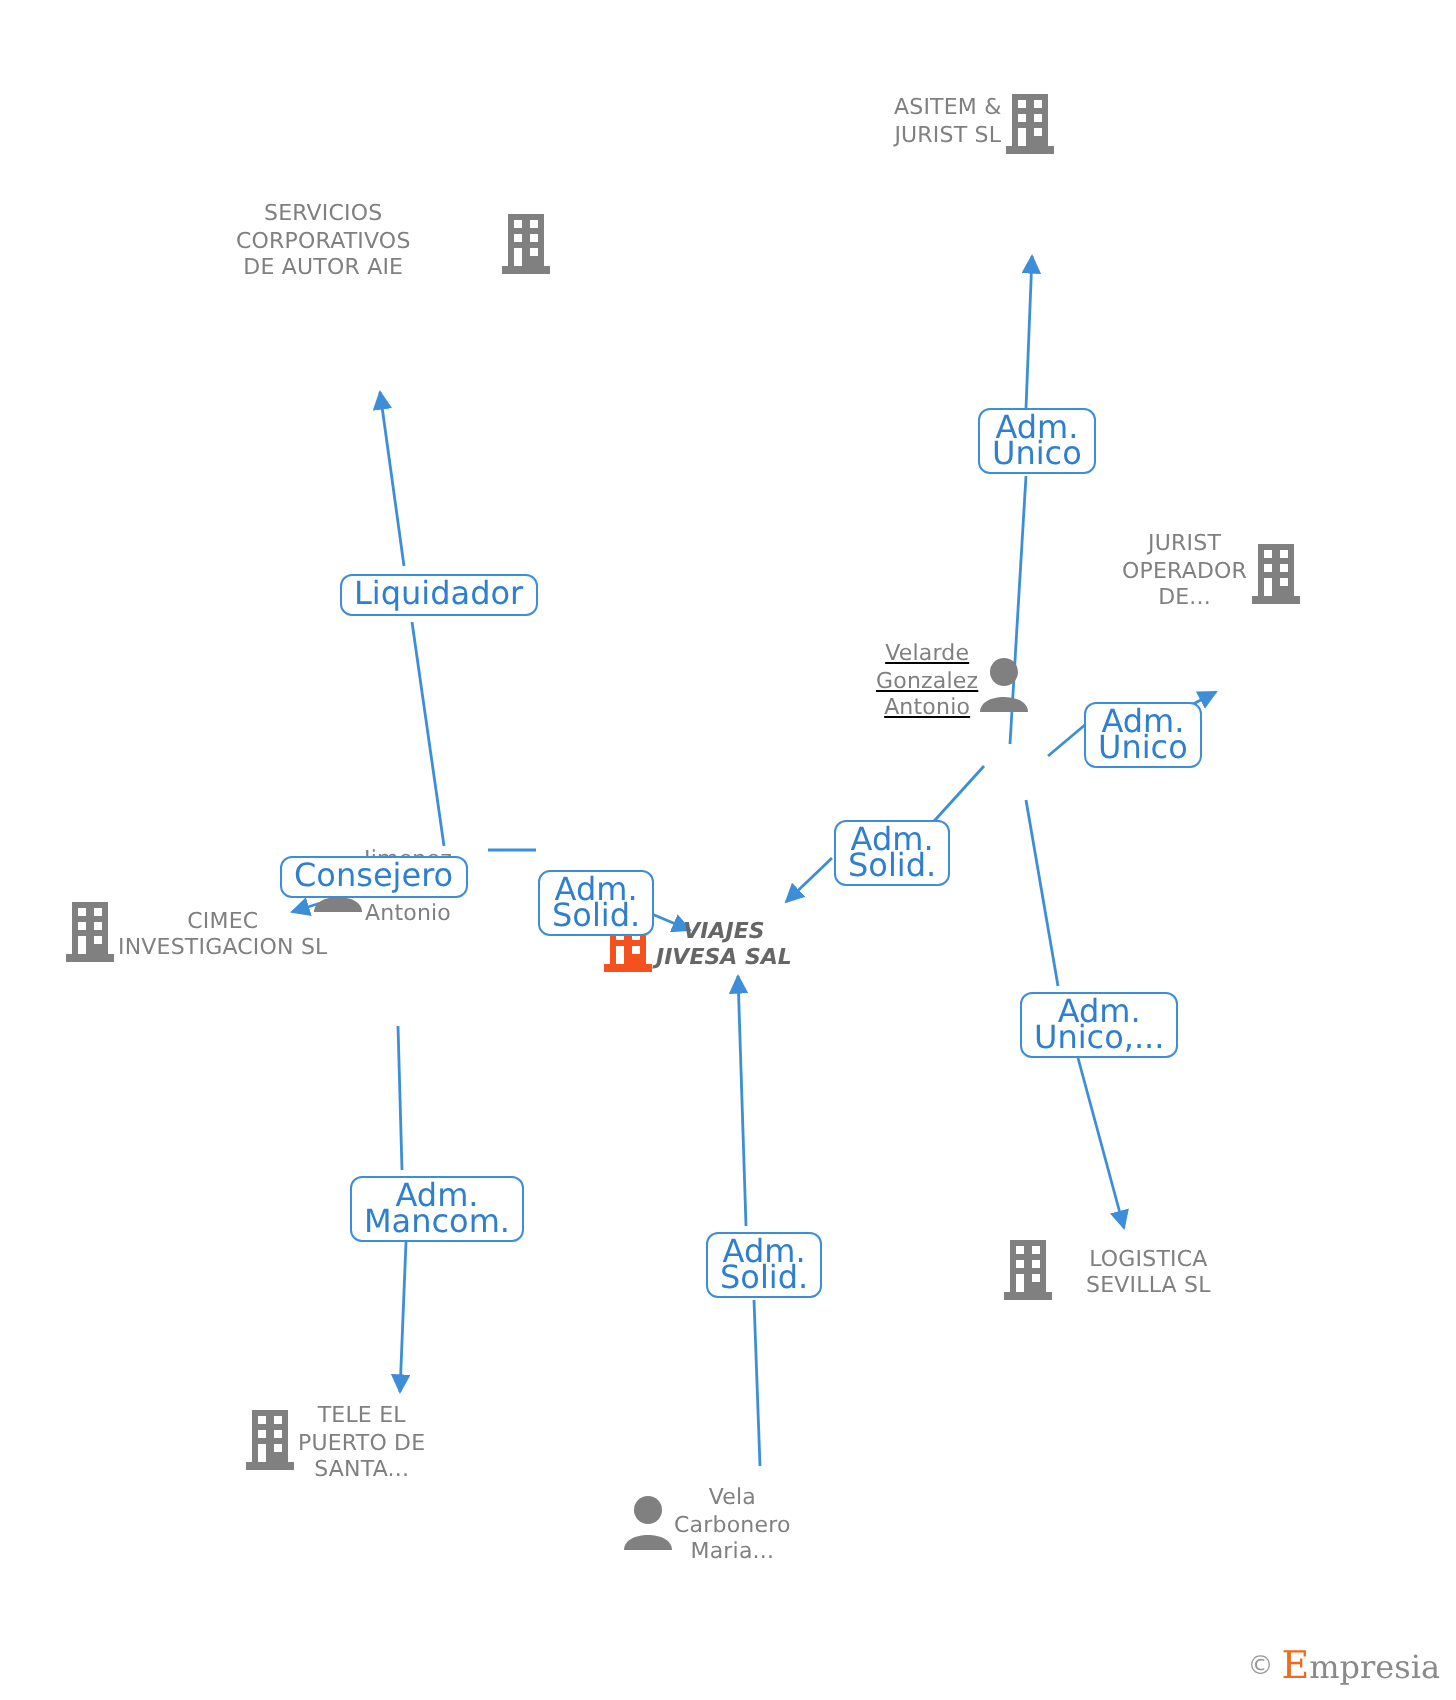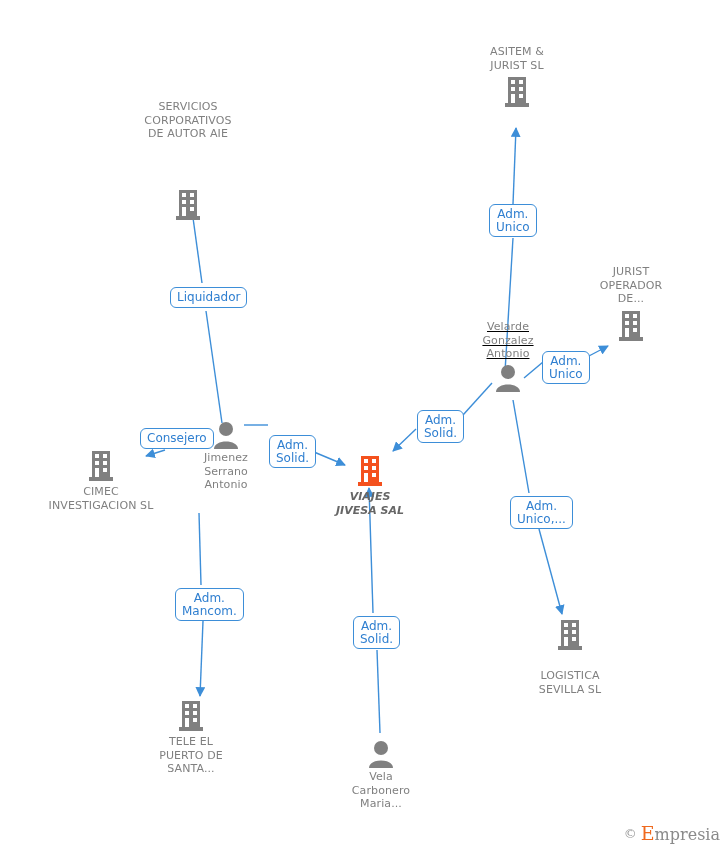--- a/index.html
+++ b/index.html
@@ -24,21 +24,20 @@
     left: 0; top: 0;
     width: 728px; height: 850px;
     pointer-events: none;
   }
   .node {
     position: absolute;
     width: 140px;
     margin-left: -70px;
     text-align: center;
     display: flex;
-    flex-direction: column;
     align-items: center;
   }
   .node-icon {
     display: block;
     line-height: 0;
   }
   .node-label {
     font-size: 11px;
     line-height: 13.5px;
     color: #808080;
@@ -57,21 +56,21 @@
     letter-spacing: 0px;
     font-style: italic;
   }
   .badge {
     position: absolute;
     box-sizing: border-box;
     border: 1.6px solid #3d8ed8;
     border-radius: 6px;
     background: #ffffff;
     color: #2f7fd0;
-    font-size: 12px;
+    font-size: 16px;
     line-height: 12.5px;
     text-align: center;
     padding: 3px 6px;
     white-space: pre-line;
     font-family: "DejaVu Sans", sans-serif;
   }
   .watermark {
     position: absolute;
     right: 8px;
     bottom: 6px;

